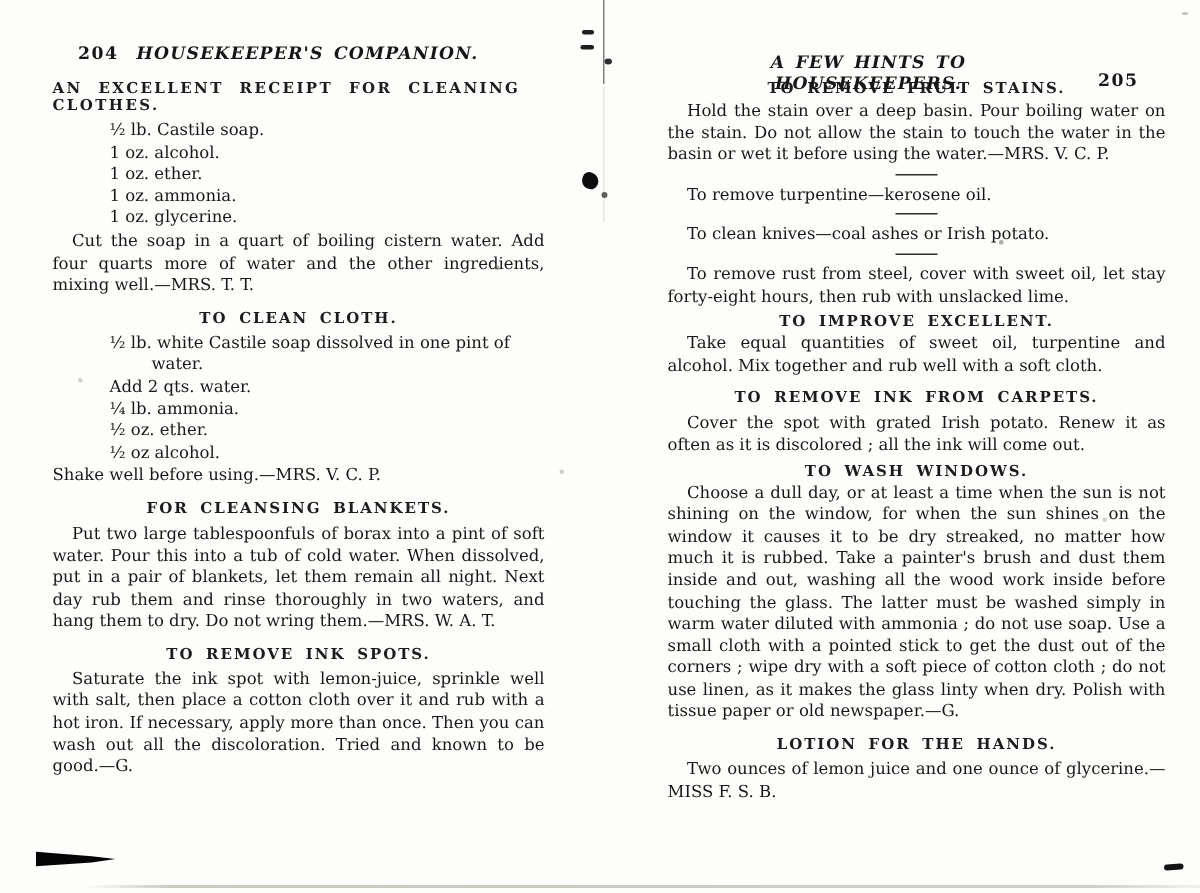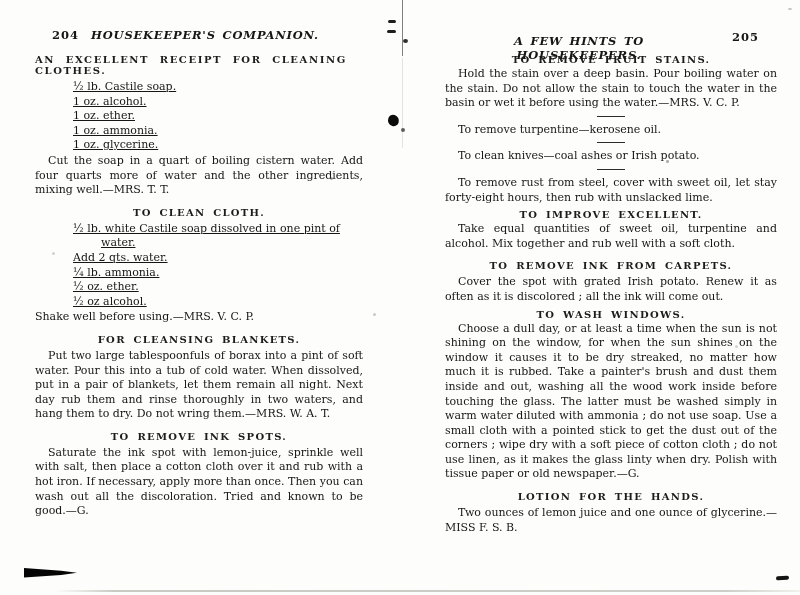--- a/index.html
+++ b/index.html
@@ -15,36 +15,36 @@
 
   .page-header{position:relative;height:22px;margin-bottom:10px;margin-left:12px;}
   .running-head{
     position:absolute;left:0;right:0;text-align:center;
     font-style:italic;font-weight:bold;font-size:11.5px;
     letter-spacing:.8px;word-spacing:2px;top:6px;
   }
   #right-page .running-head{top:12px;right:76px;}
   .page-num{position:absolute;top:6px;font-weight:bold;font-size:11.5px;letter-spacing:1px;}
   .page-num.left{left:5px;}
-  .page-num.right{right:18px;top:8px;}
+  .page-num.right{right:18px;top:24px;}
 
   .sec-heading{
     font-size:10px;font-weight:bold;letter-spacing:1.3px;word-spacing:3px;
     text-align:center;margin:9px 0 4px 0;color:#1c1c1c;
   }
   .sec-heading.first{text-align:left;word-spacing:5.5px;letter-spacing:1.6px;margin-top:2px;}
   .sec-heading.tight{margin:4px 0 2px 0;}
 
   .para{
     font-size:11px;line-height:14.6px;text-align:justify;margin:0;
     text-indent:13px;
   }
   .para.no-indent{text-indent:0;}
 
-  .ing-list{margin:1px 0 1px 38px;padding:0;list-style:none;text-decoration:underline;}
+  .ing-list{margin:1px 0 1px 38px;padding:0;list-style:none;}
   .ing-list li{
     font-size:11px;line-height:14.6px;
     padding-left:28px;text-indent:-28px;
   }
 
   .hint-rule{
     width:28px;height:0;border:0;border-top:1.6px solid #2b2b2b;
     margin:5px auto 6px auto;
   }
 

